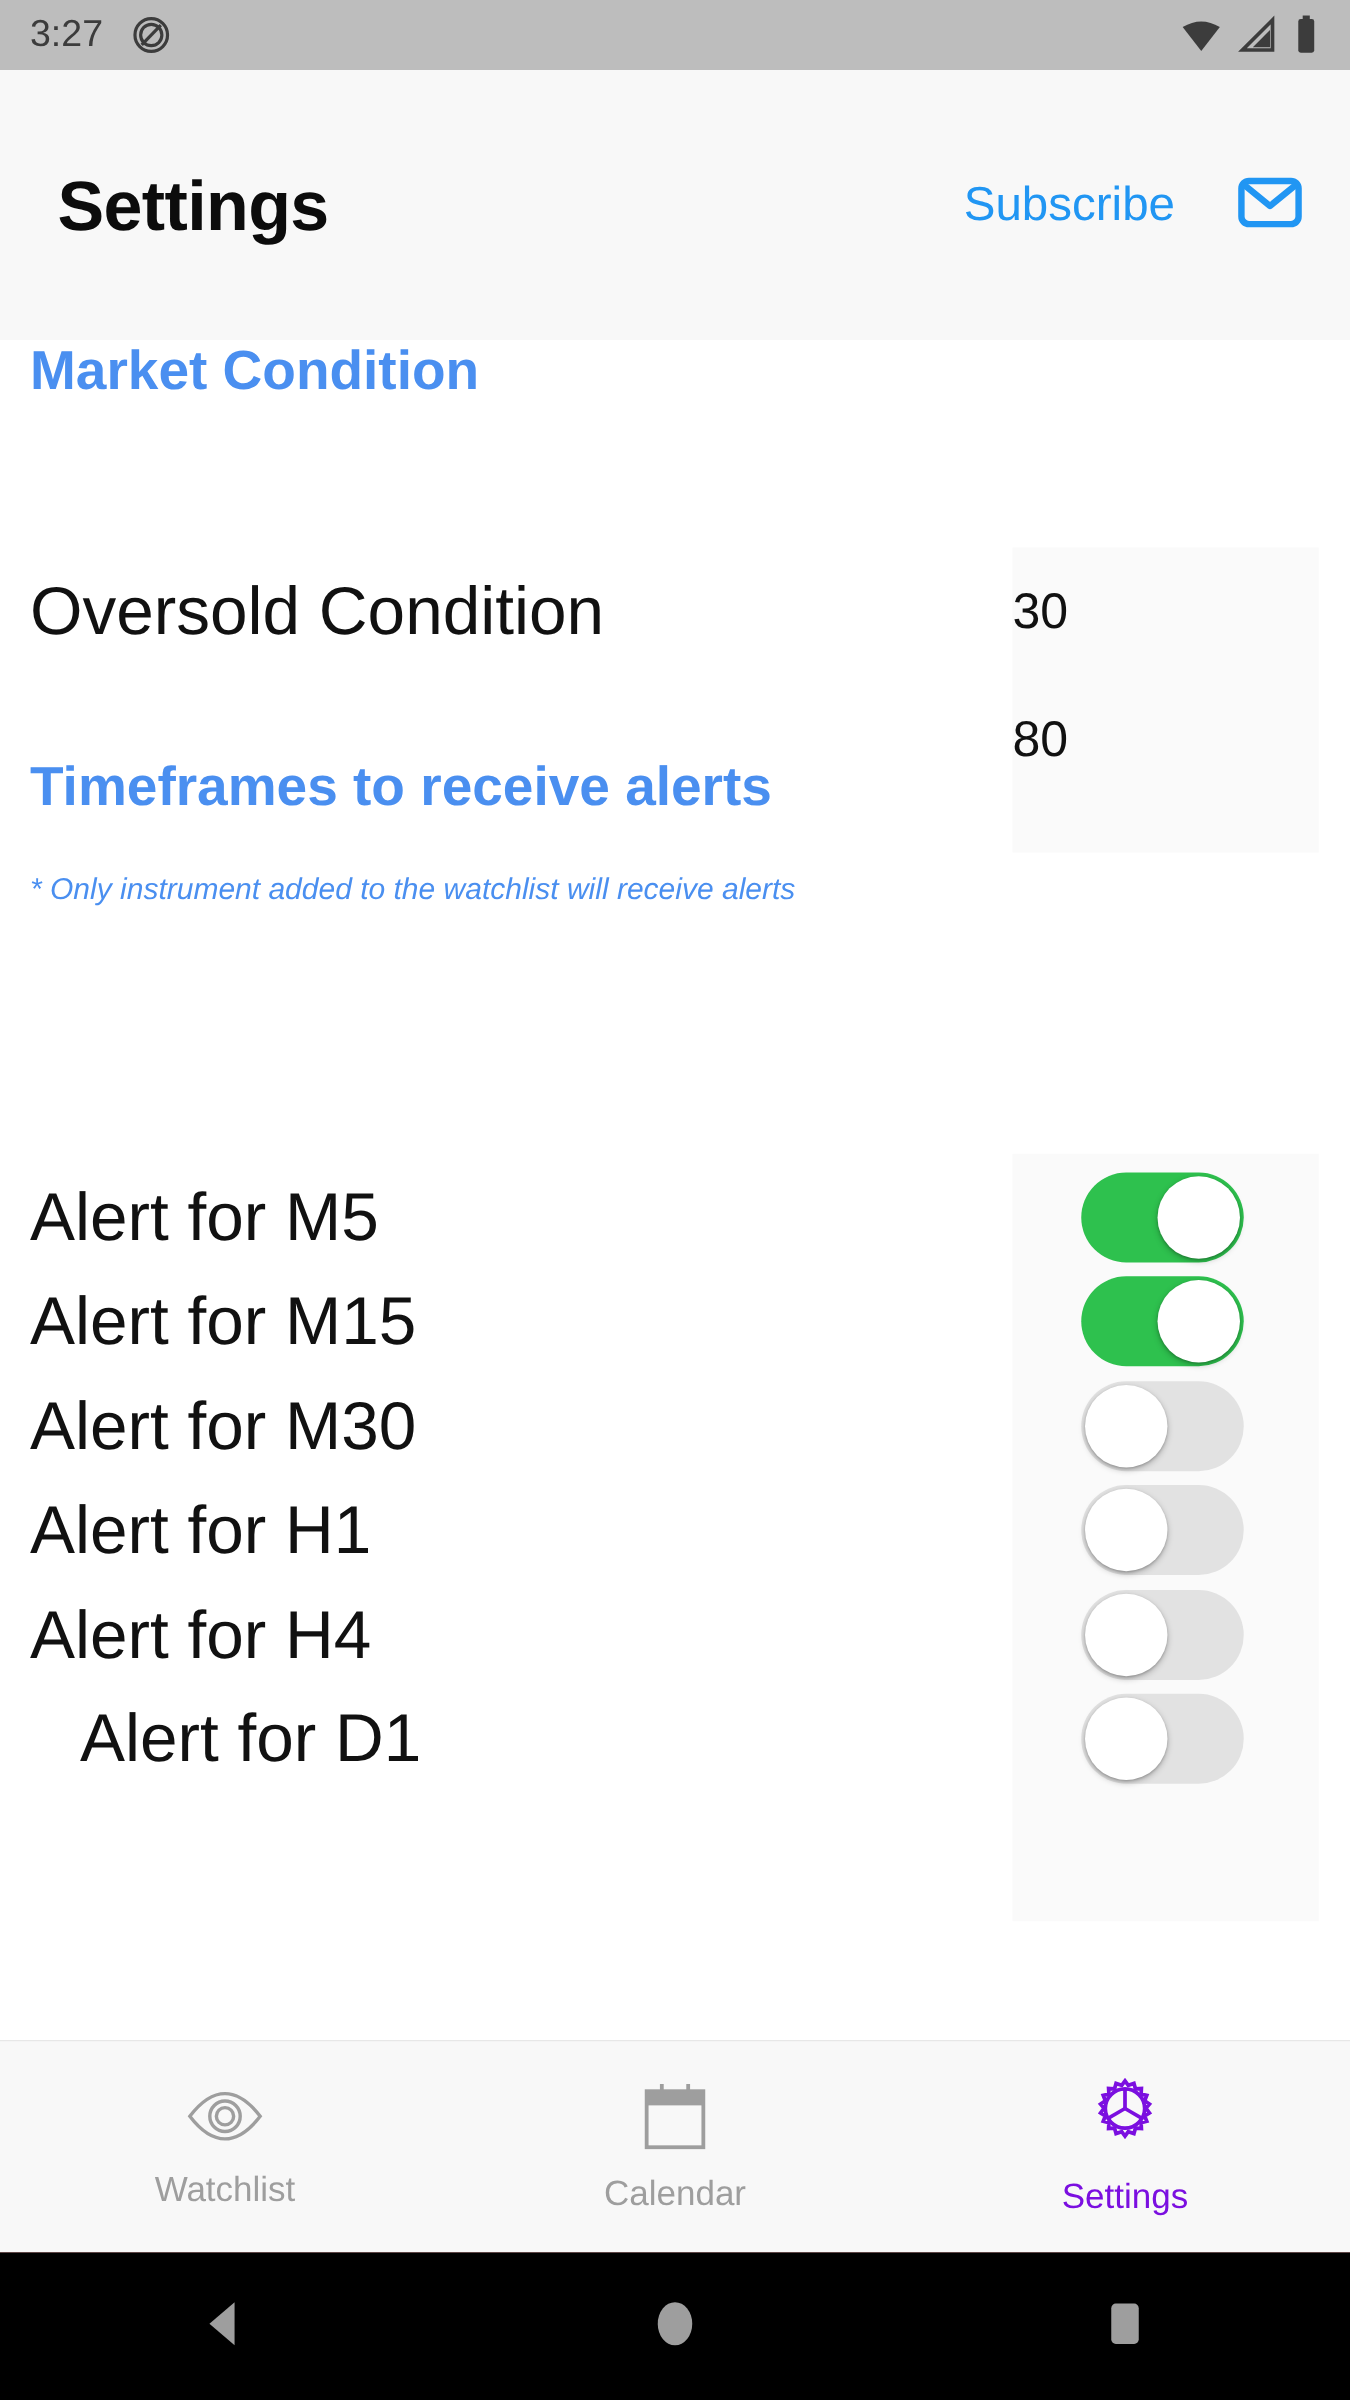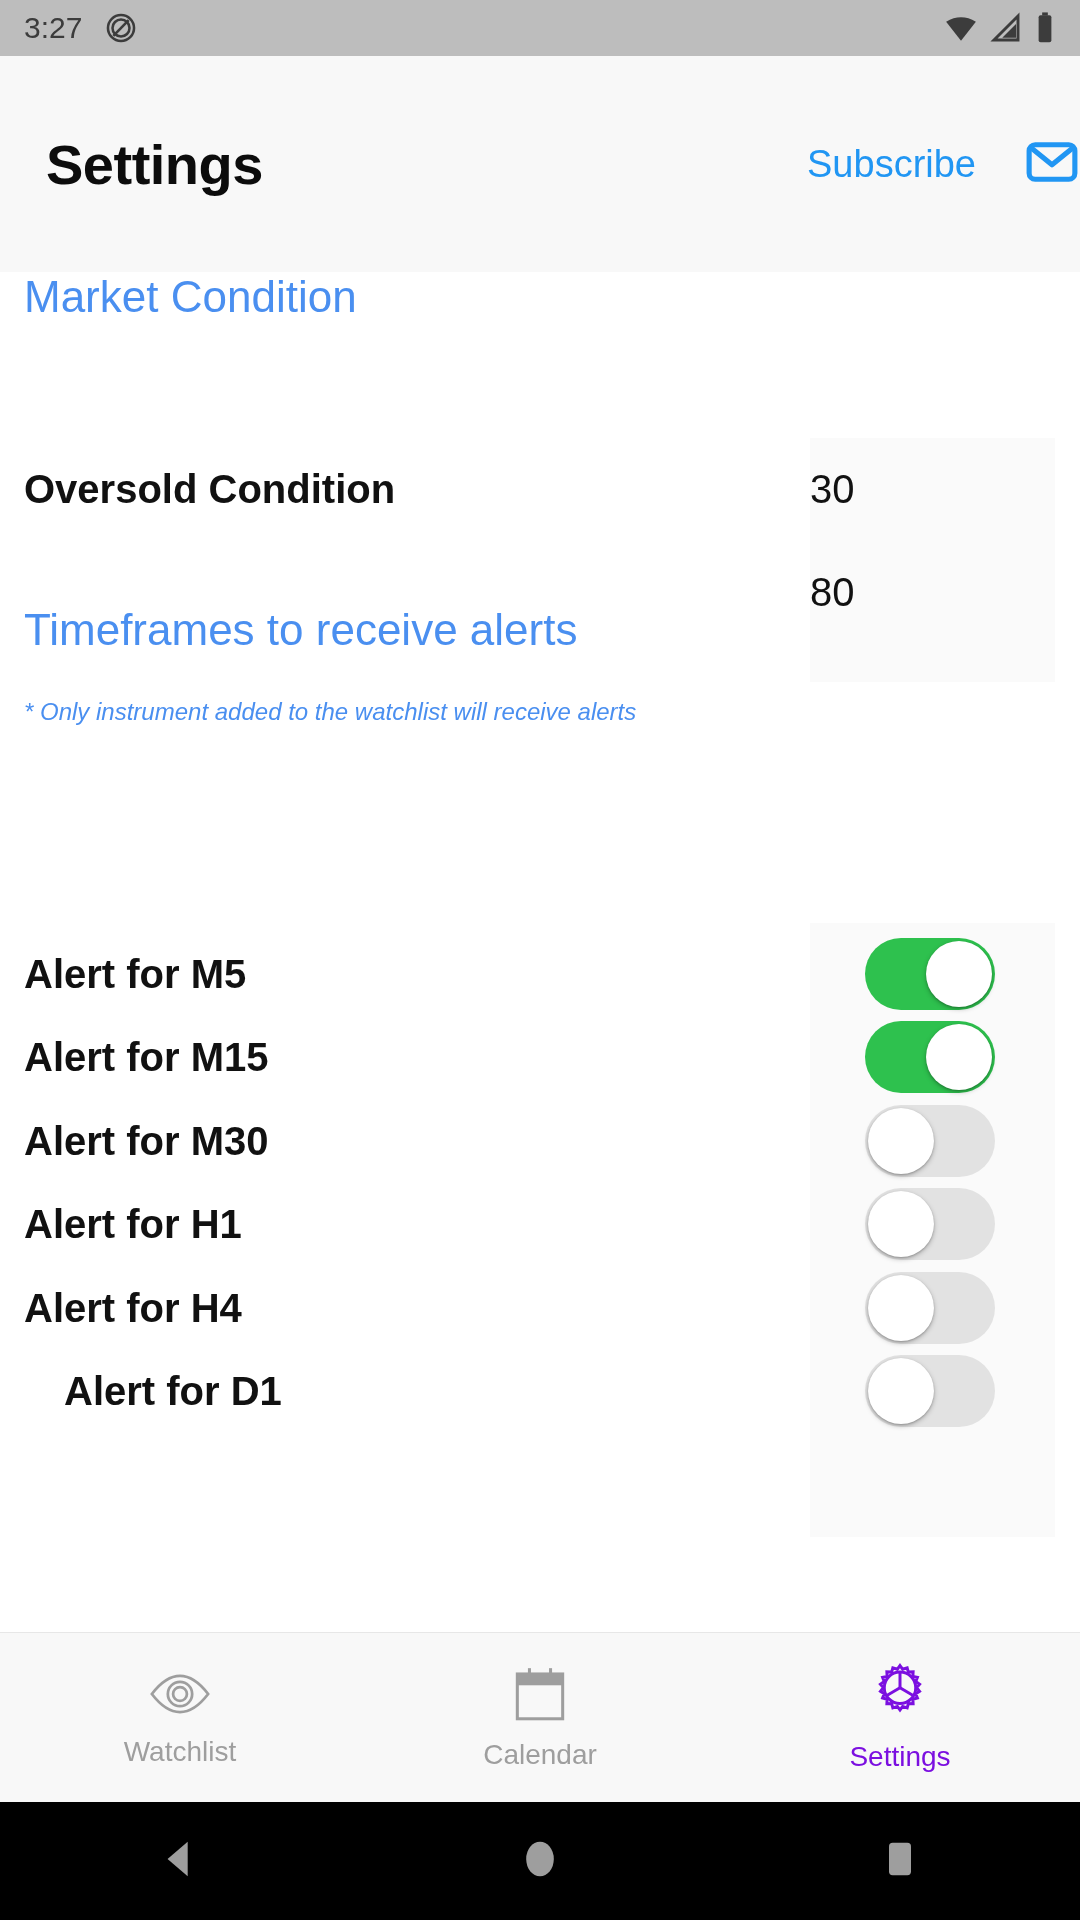--- a/index.html
+++ b/index.html
@@ -28,56 +28,56 @@
   
   .app-bar{
     position:absolute; top:56px; left:0; width:1080px; height:216px;
     background:#f8f8f8;
     display:flex; align-items:center;
   }
   .app-title{
     font-size:56px; font-weight:700; color:#0c0c0c; margin-left:46px;
     letter-spacing:-0.5px;
   }
-  .app-actions{ margin-left:auto; display:flex; align-items:center; }
+  .app-actions{ margin-left:auto; display:flex; align-items:center; padding-right:36px; }
   .subscribe-link{
     font-size:38px; color:#2196f3; font-weight:400; margin-right:48px;
     cursor:pointer;
   }
   .mail-btn{ display:flex; align-items:center; justify-content:center; cursor:pointer; }
 
   
   .content{
     position:absolute; top:272px; left:0; width:1080px; height:1360px;
     background:#ffffff;
   }
 
   .section-title{
-    font-size:44px; font-weight:400; color:#4a8ff0;
+    font-size:44px; font-weight:700; color:#4a8ff0;
     padding-left:24px;
     text-align:center;
   }
   .section-note{
     font-size:24px; font-style:italic; color:#4a8ff0;
     padding-left:24px;
   }
 
   
   .panel{
     position:absolute; background:#fafafa;
   }
   #market-panel{ left:810px; top:166px; width:245px; height:244px; }
   #toggle-panel{ left:810px; top:651px; width:245px; height:614px; }
 
   .row{
     position:absolute; left:0; width:1080px; height:102px;
     display:flex; align-items:center;
   }
   .row-label{
-    font-size:40px; color:#111111; padding-left:24px; font-weight:700;
+    font-size:54px; color:#111111; padding-left:24px; font-weight:400;
   }
   .row-value{
     position:absolute; left:810px; font-size:40px; color:#111111;
   }
 
   
   .toggle{
     position:absolute; left:55px; width:130px; height:72px; border-radius:36px;
     cursor:pointer;
   }

